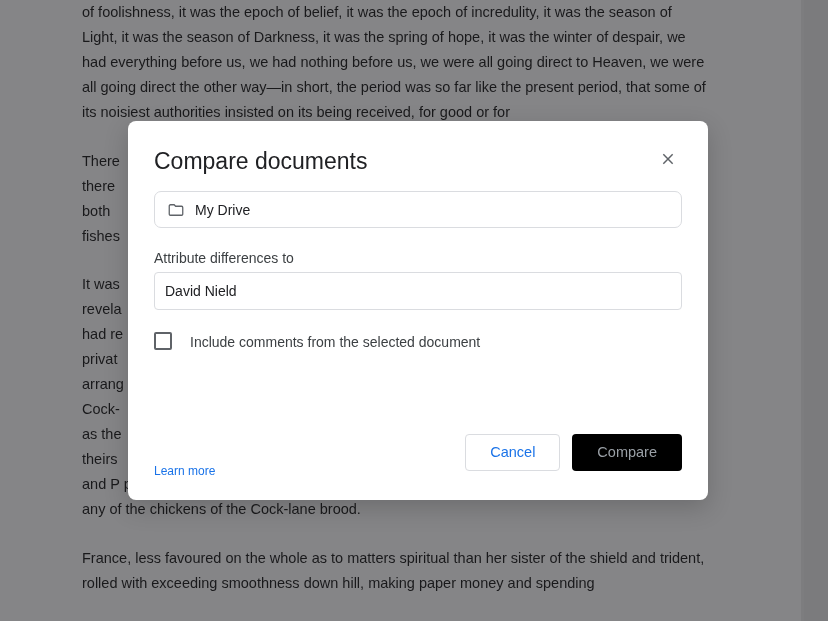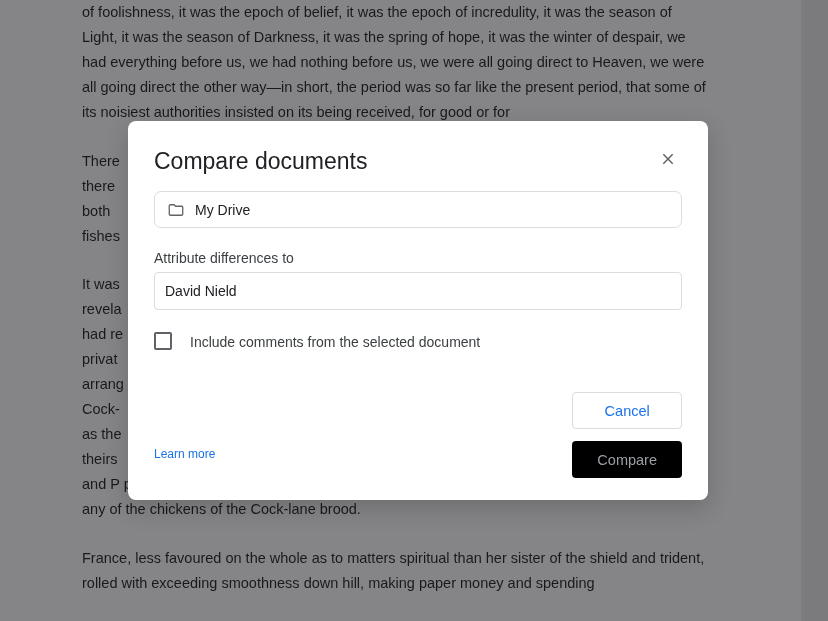--- a/index.html
+++ b/index.html
@@ -143,21 +143,21 @@
     justify-content: space-between;
     margin-top: 20px;
   }
   .learn-more {
     color: #1a73e8;
     font-size: 12px;
     text-decoration: none;
     cursor: pointer;
     margin-top: 38px;
   }
-  .footer-buttons { display: flex; gap: 12px; flex-direction: column; }
+  .footer-buttons { display: flex; gap: 12px; }
   .btn {
     height: 37px;
     padding: 0 24px;
     border-radius: 4px;
     font-size: 14.5px;
     font-weight: 500;
     display: flex;
     align-items: center;
     justify-content: center;
     cursor: pointer;

